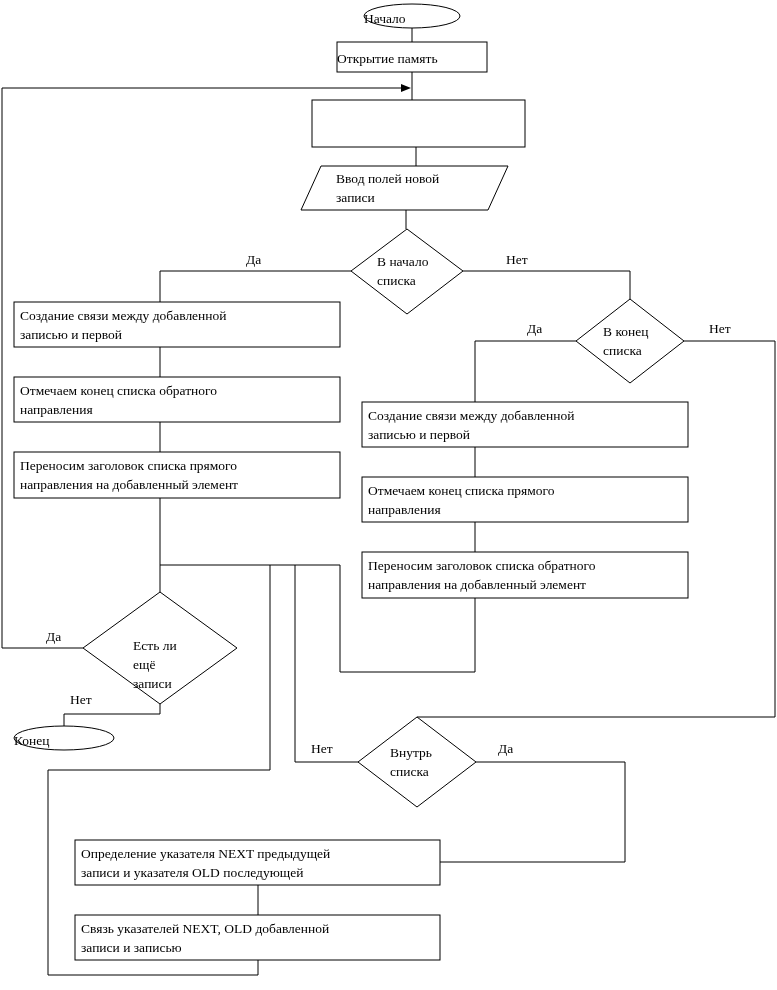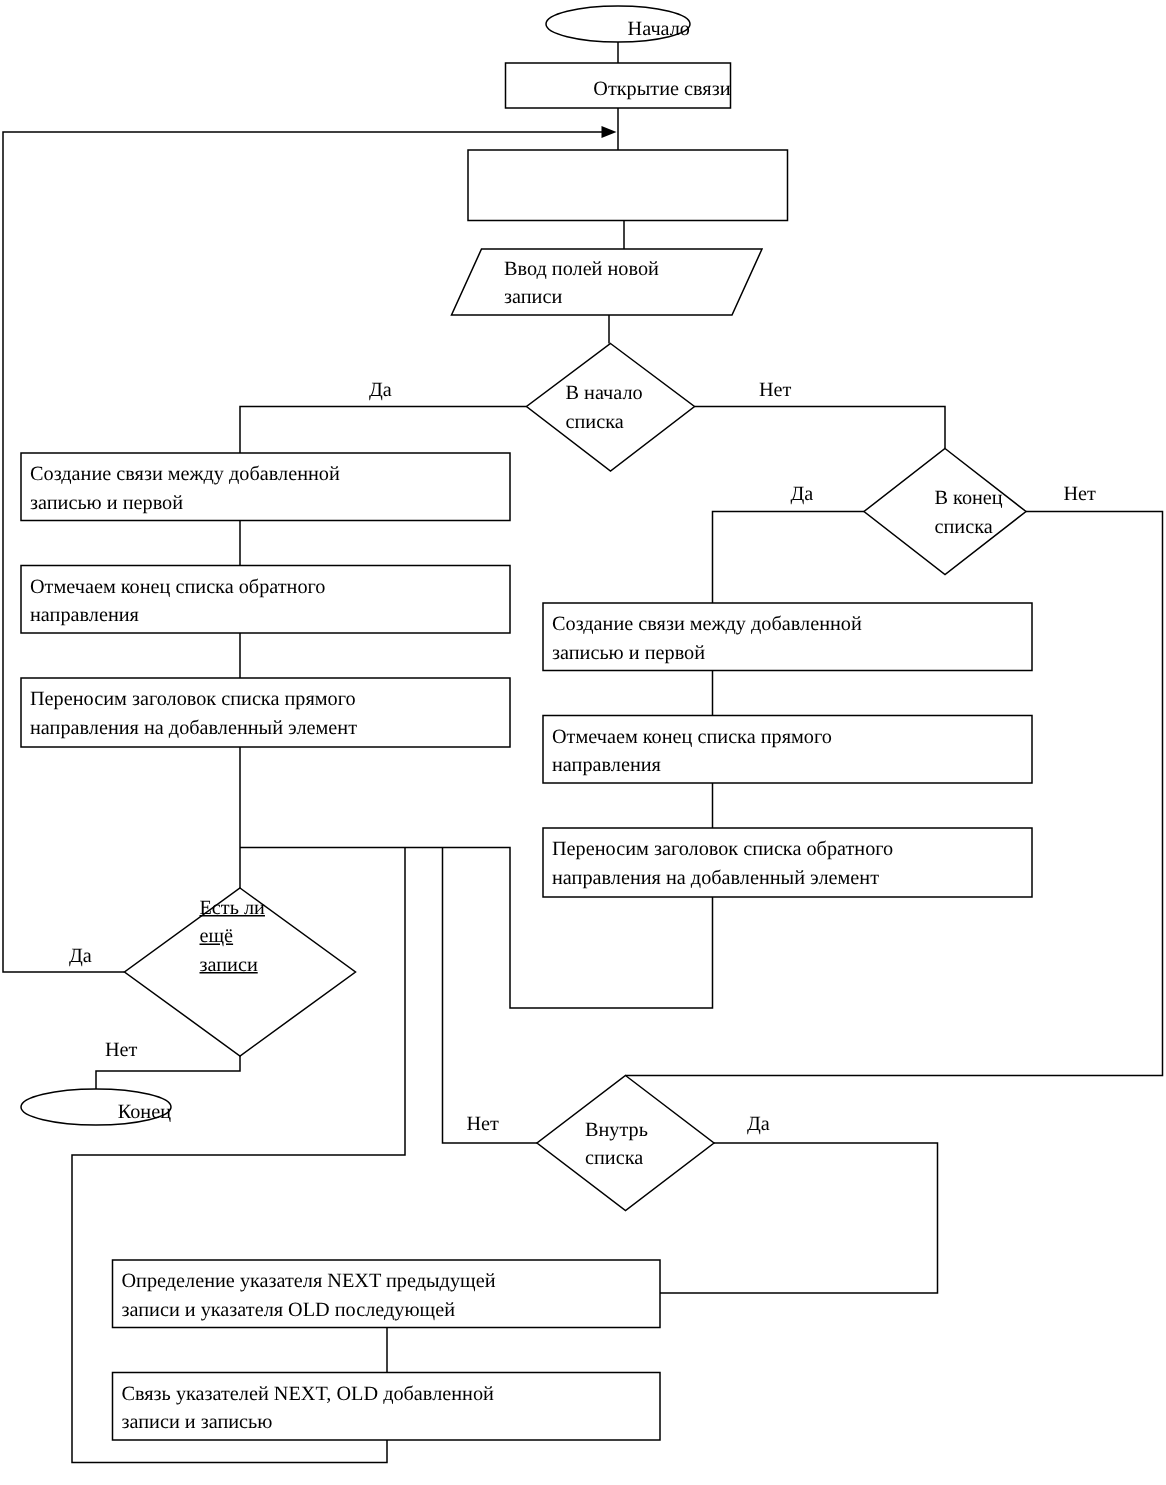--- a/index.html
+++ b/index.html
@@ -14,21 +14,21 @@
     overflow: hidden;
   }
   .canvas svg { position: absolute; left: 0; top: 0; }
   .node-text {
     position: absolute;
     font-size: 13.5px;
     line-height: 19px;
     white-space: pre-line;
     color: #000;
   }
-  .node-text.center { text-align: right; }
+  .node-text.center { text-align: left; }
   .edge-label {
     position: absolute;
     font-size: 13.5px;
     line-height: 15px;
     color: #000;
     text-align: center;
   }
 </style>
 </head>
 <body>
@@ -75,40 +75,40 @@
       <rect x="362" y="552" width="326" height="46" fill="#fff"></rect>
       <polygon points="160,592 237,648 160,704 83,648" fill="#fff"></polygon>
       <ellipse cx="64" cy="738" rx="50" ry="12" fill="#fff"></ellipse>
       <polygon points="417,717 476,762 417,807 358,762" fill="#fff"></polygon>
       <rect x="75" y="840" width="365" height="45" fill="#fff"></rect>
       <rect x="75" y="915" width="365" height="45" fill="#fff"></rect>
     </g>
   </svg>
 
   <div class="node-text center" style="left:364px; top:9px;  width:96px;">Начало</div>
-  <div class="node-text center" style="left:337px; top:49px; width:150px;">Открытие связи</div>
+  <div class="node-text center" style="left:337px; top:49px; width:150px;">Открытие память</div>
   <div class="node-text" style="left:336px; top:169px; width:150px;">Ввод полей новой
 записи</div>
   <div class="node-text" style="left:377px; top:252px; width:70px;">В начало
 списка</div>
   <div class="node-text" style="left:20px; top:306px; width:315px;">Создание связи между добавленной
 записью и первой</div>
   <div class="node-text" style="left:20px; top:381px; width:315px;">Отмечаем конец списка обратного
 направления</div>
   <div class="node-text" style="left:20px; top:456px; width:315px;">Переносим заголовок списка прямого
 направления на добавленный элемент</div>
-  <div class="node-text" style="left:603px; top:322px; width:60px;margin-left:20px;">В конец
+  <div class="node-text" style="left:603px; top:322px; width:60px;">В конец
 списка</div>
   <div class="node-text" style="left:368px; top:406px; width:315px;">Создание связи между добавленной
 записью и первой</div>
   <div class="node-text" style="left:368px; top:481px; width:315px;">Отмечаем конец списка прямого
 направления</div>
   <div class="node-text" style="left:368px; top:556px; width:315px;">Переносим заголовок списка обратного
 направления на добавленный элемент</div>
-  <div class="node-text" style="left:133px; top:595px; width:70px;text-decoration:underline;">Есть ли
+  <div class="node-text" style="left:133px; top:636px; width:70px;">Есть ли
 ещё
 записи</div>
   <div class="node-text center" style="left:14px; top:731px; width:100px;">Конец</div>
   <div class="node-text" style="left:390px; top:743px; width:60px;">Внутрь
 списка</div>
   <div class="node-text" style="left:81px; top:844px; width:350px;">Определение указателя NEXT предыдущей
 записи и указателя OLD последующей</div>
   <div class="node-text" style="left:81px; top:919px; width:350px;">Связь указателей NEXT, OLD добавленной
 записи и записью</div>
 

